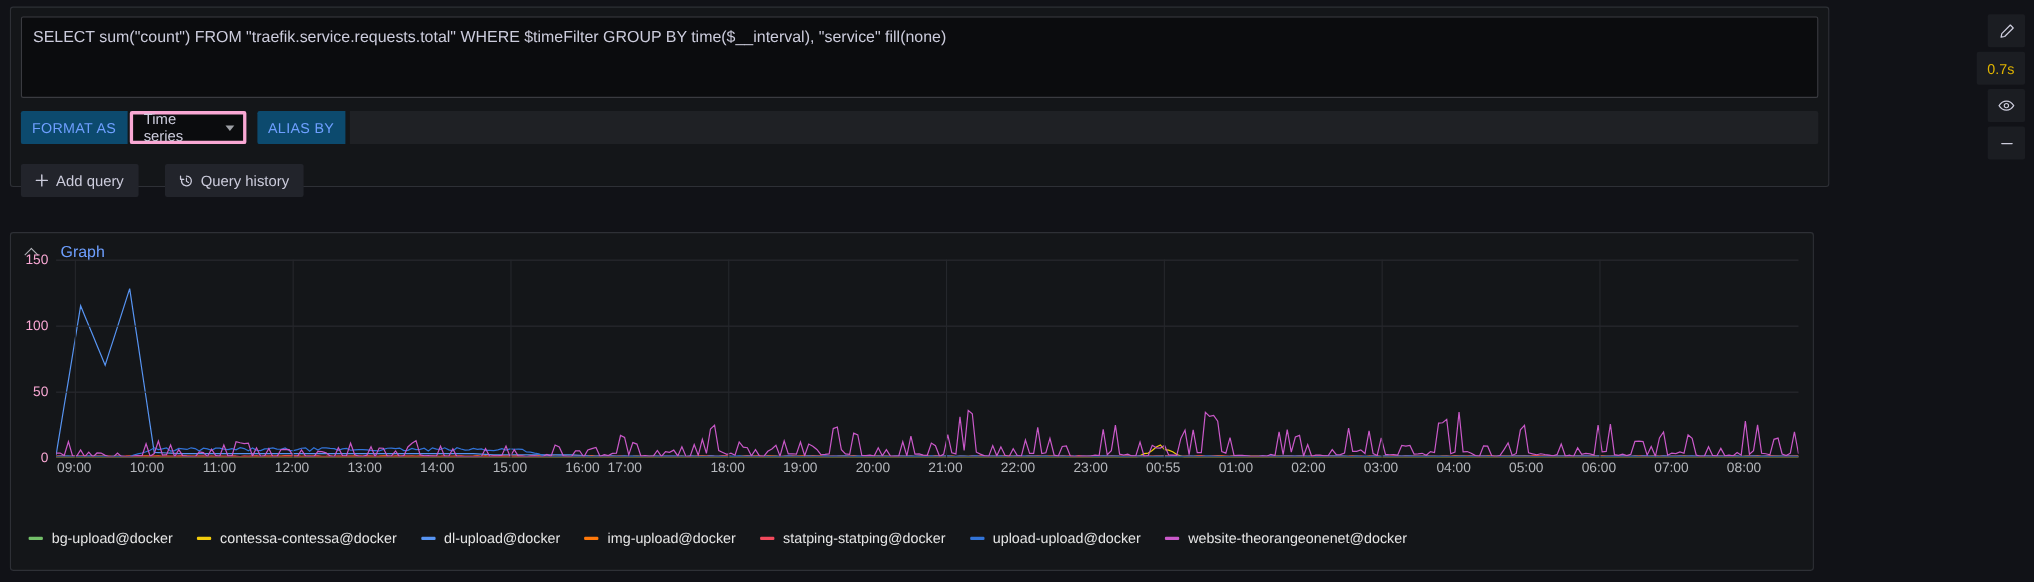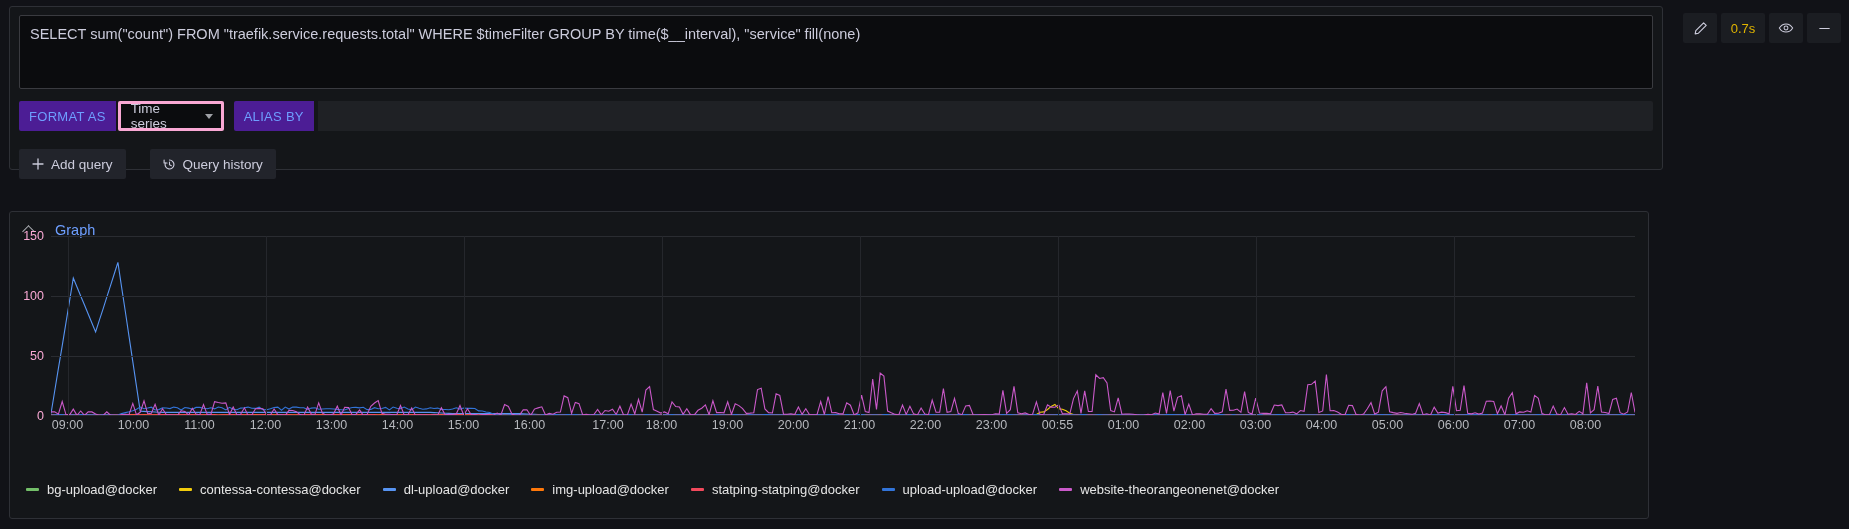--- a/index.html
+++ b/index.html
@@ -40,21 +40,21 @@
   }
   .format-row {
     position: absolute;
     left: 9px; top: 94px;
     width: 1634px; height: 30px;
     display: flex;
     align-items: center;
     gap: 2px;
   }
   .field-label {
-    background: #4c1d95;
+    background: #0c4a6e;
     color: #6e9fff;
     font-size: 13px;
     font-weight: 500;
     letter-spacing: .3px;
     height: 30px;
     display: flex;
     align-items: center;
     padding: 0 10px;
     border-radius: 2px 0 0 2px;
     white-space: nowrap;
@@ -116,20 +116,21 @@
     cursor: pointer;
   }
 
   
   .qtoolbar {
     position: absolute;
     right: 8px; top: 13px;
     display: flex;
     align-items: flex-end;
     gap: 4px;
+    flex-direction: column;
   }
   .tool-btn {
     width: 34px; height: 30px;
     background: #1b1d22;
     border: none;
     border-radius: 2px;
     display: flex;
     align-items: center;
     justify-content: center;
     cursor: pointer;
@@ -359,21 +360,21 @@
         </div>
       <div class="xlabels" id="xlabels">
           <div class="xlabel" style="left: 16.5px;">09:00</div>
           <div class="xlabel" style="left: 82.5px;">10:00</div>
           <div class="xlabel" style="left: 148.5px;">11:00</div>
           <div class="xlabel" style="left: 214.5px;">12:00</div>
           <div class="xlabel" style="left: 280.5px;">13:00</div>
           <div class="xlabel" style="left: 346.5px;">14:00</div>
           <div class="xlabel" style="left: 412.5px;">15:00</div>
           <div class="xlabel" style="left: 478.5px;">16:00</div>
-          <div class="xlabel" style="left: 557px; text-align: right;">17:00</div>
+          <div class="xlabel" style="left: 517px; text-align: right;">17:00</div>
           <div class="xlabel" style="left: 610.5px;">18:00</div>
           <div class="xlabel" style="left: 676.5px;">19:00</div>
           <div class="xlabel" style="left: 742.5px;">20:00</div>
           <div class="xlabel" style="left: 808.5px;">21:00</div>
           <div class="xlabel" style="left: 874.5px;">22:00</div>
           <div class="xlabel" style="left: 940.5px;">23:00</div>
           <div class="xlabel" style="left: 1006.5px;">00:55</div>
           <div class="xlabel" style="left: 1072.5px;">01:00</div>
           <div class="xlabel" style="left: 1138.5px;">02:00</div>
           <div class="xlabel" style="left: 1204.5px;">03:00</div>

